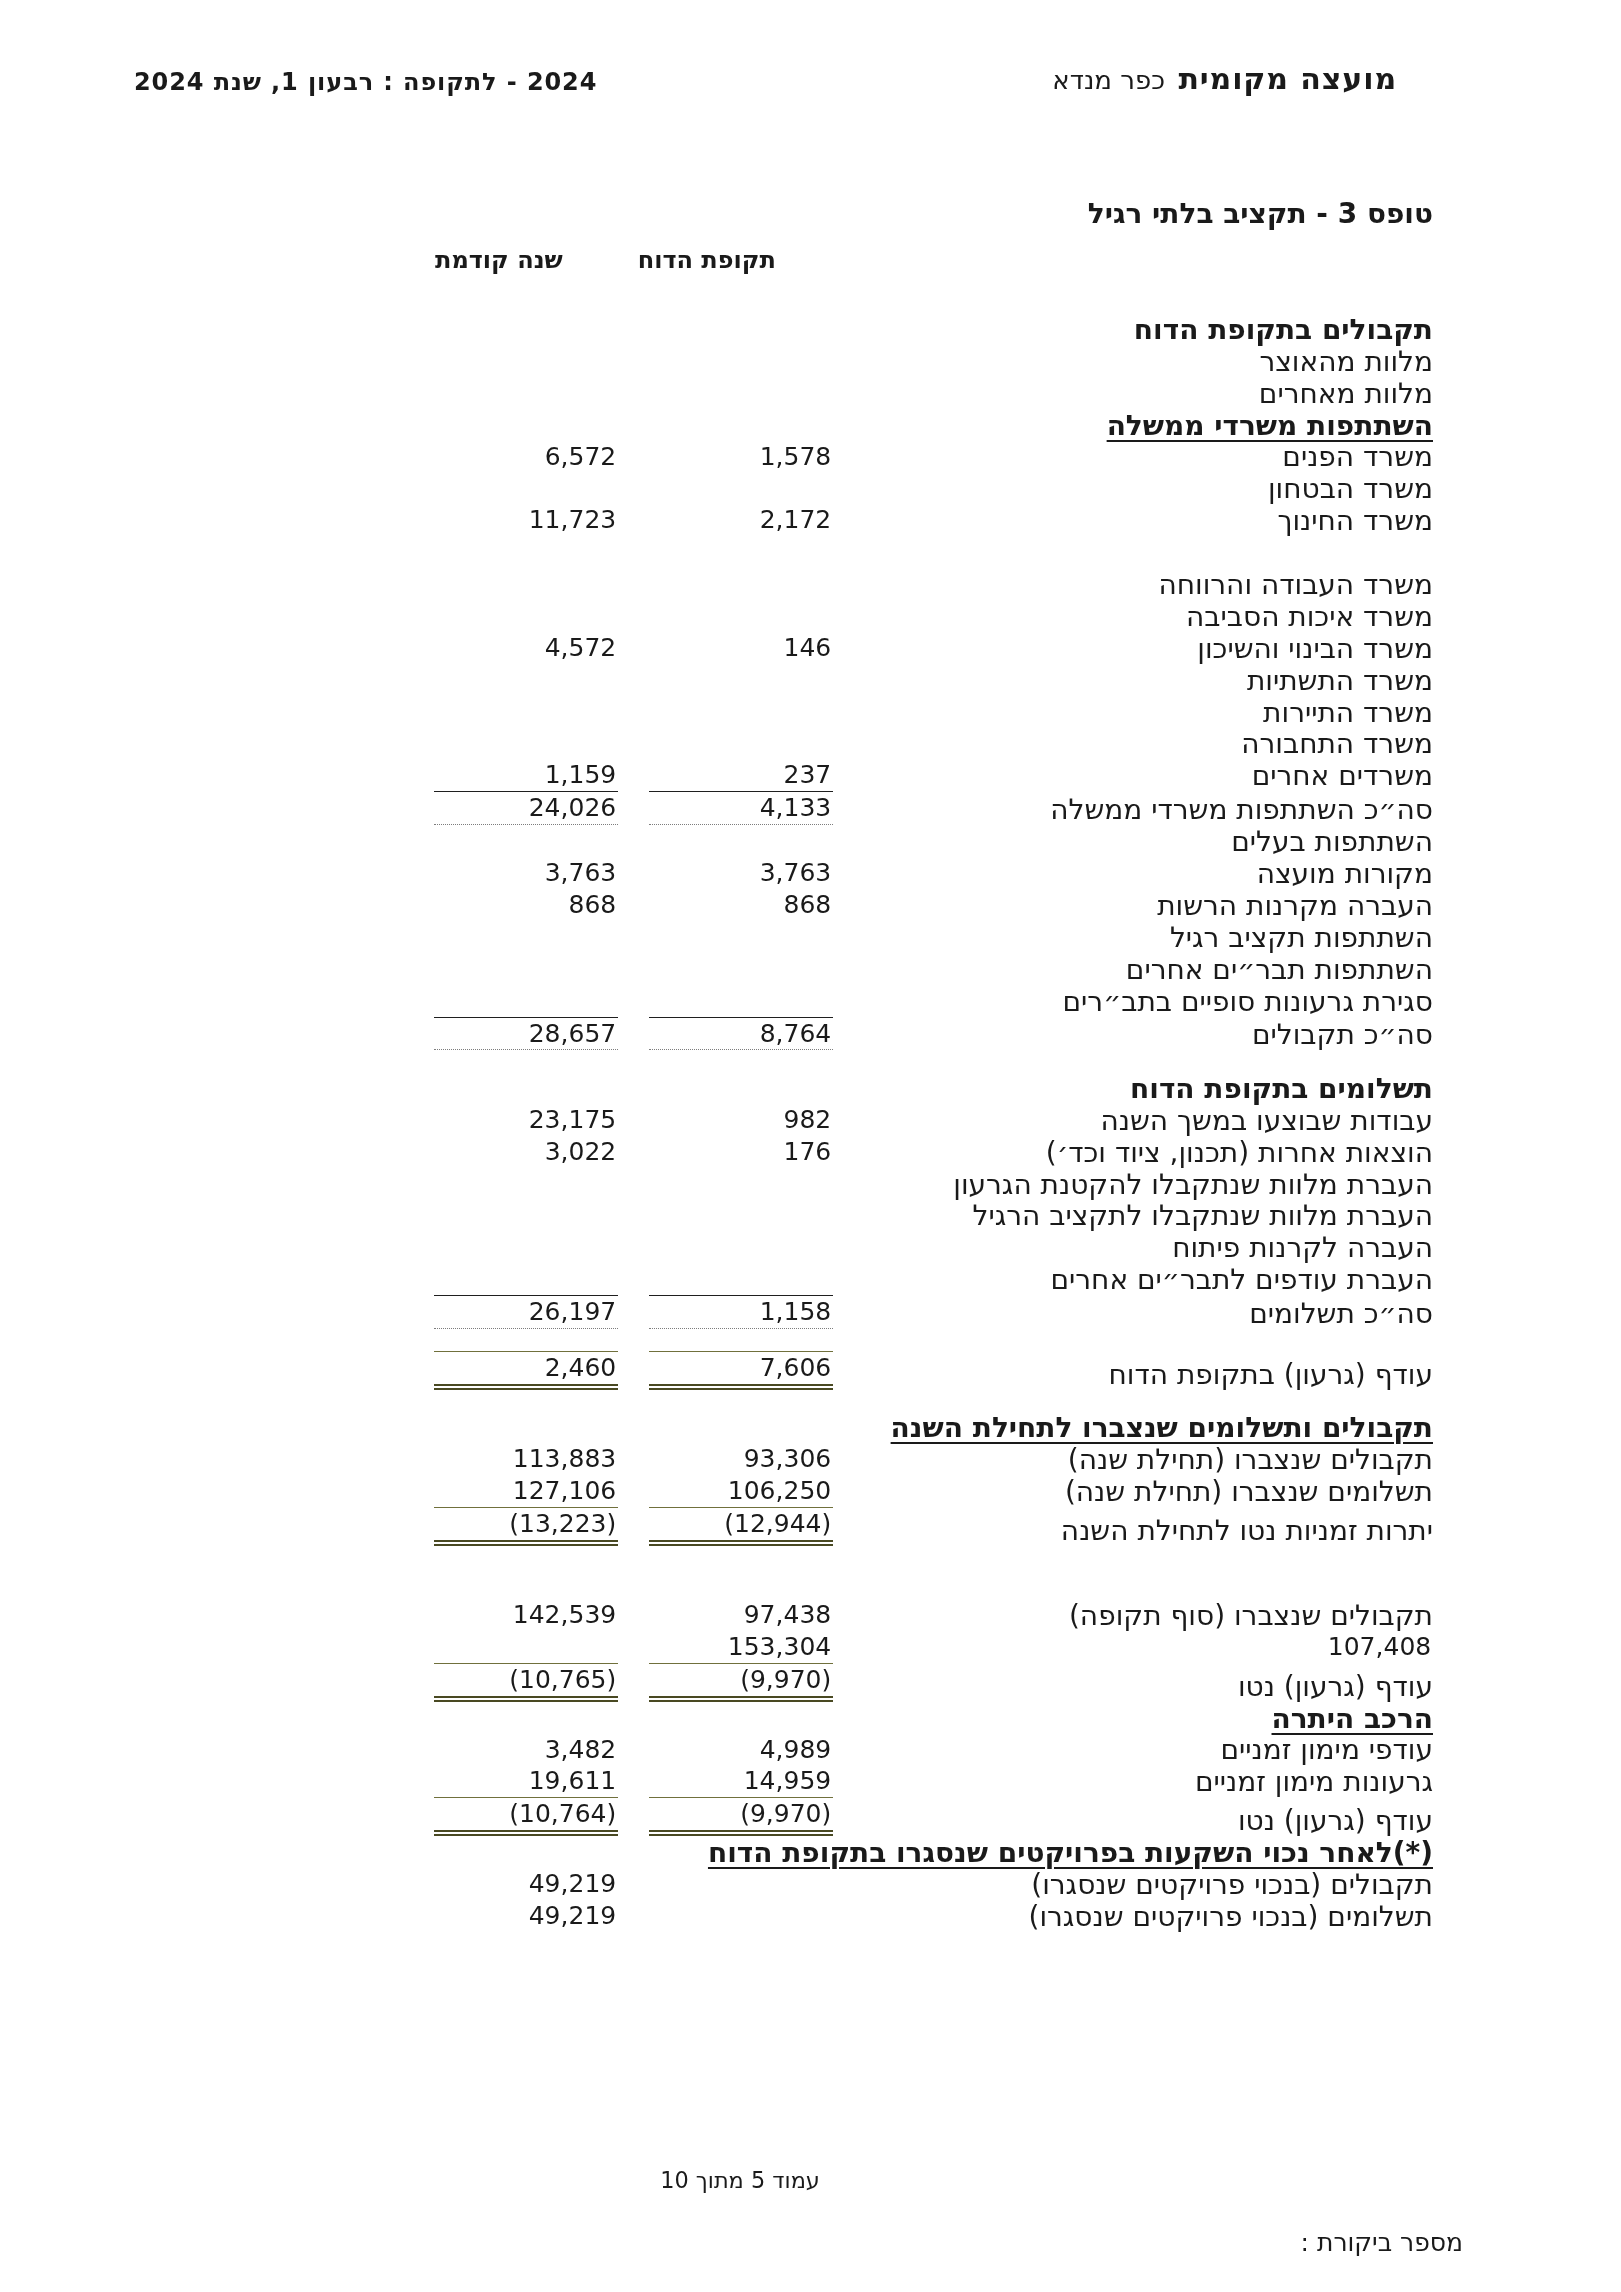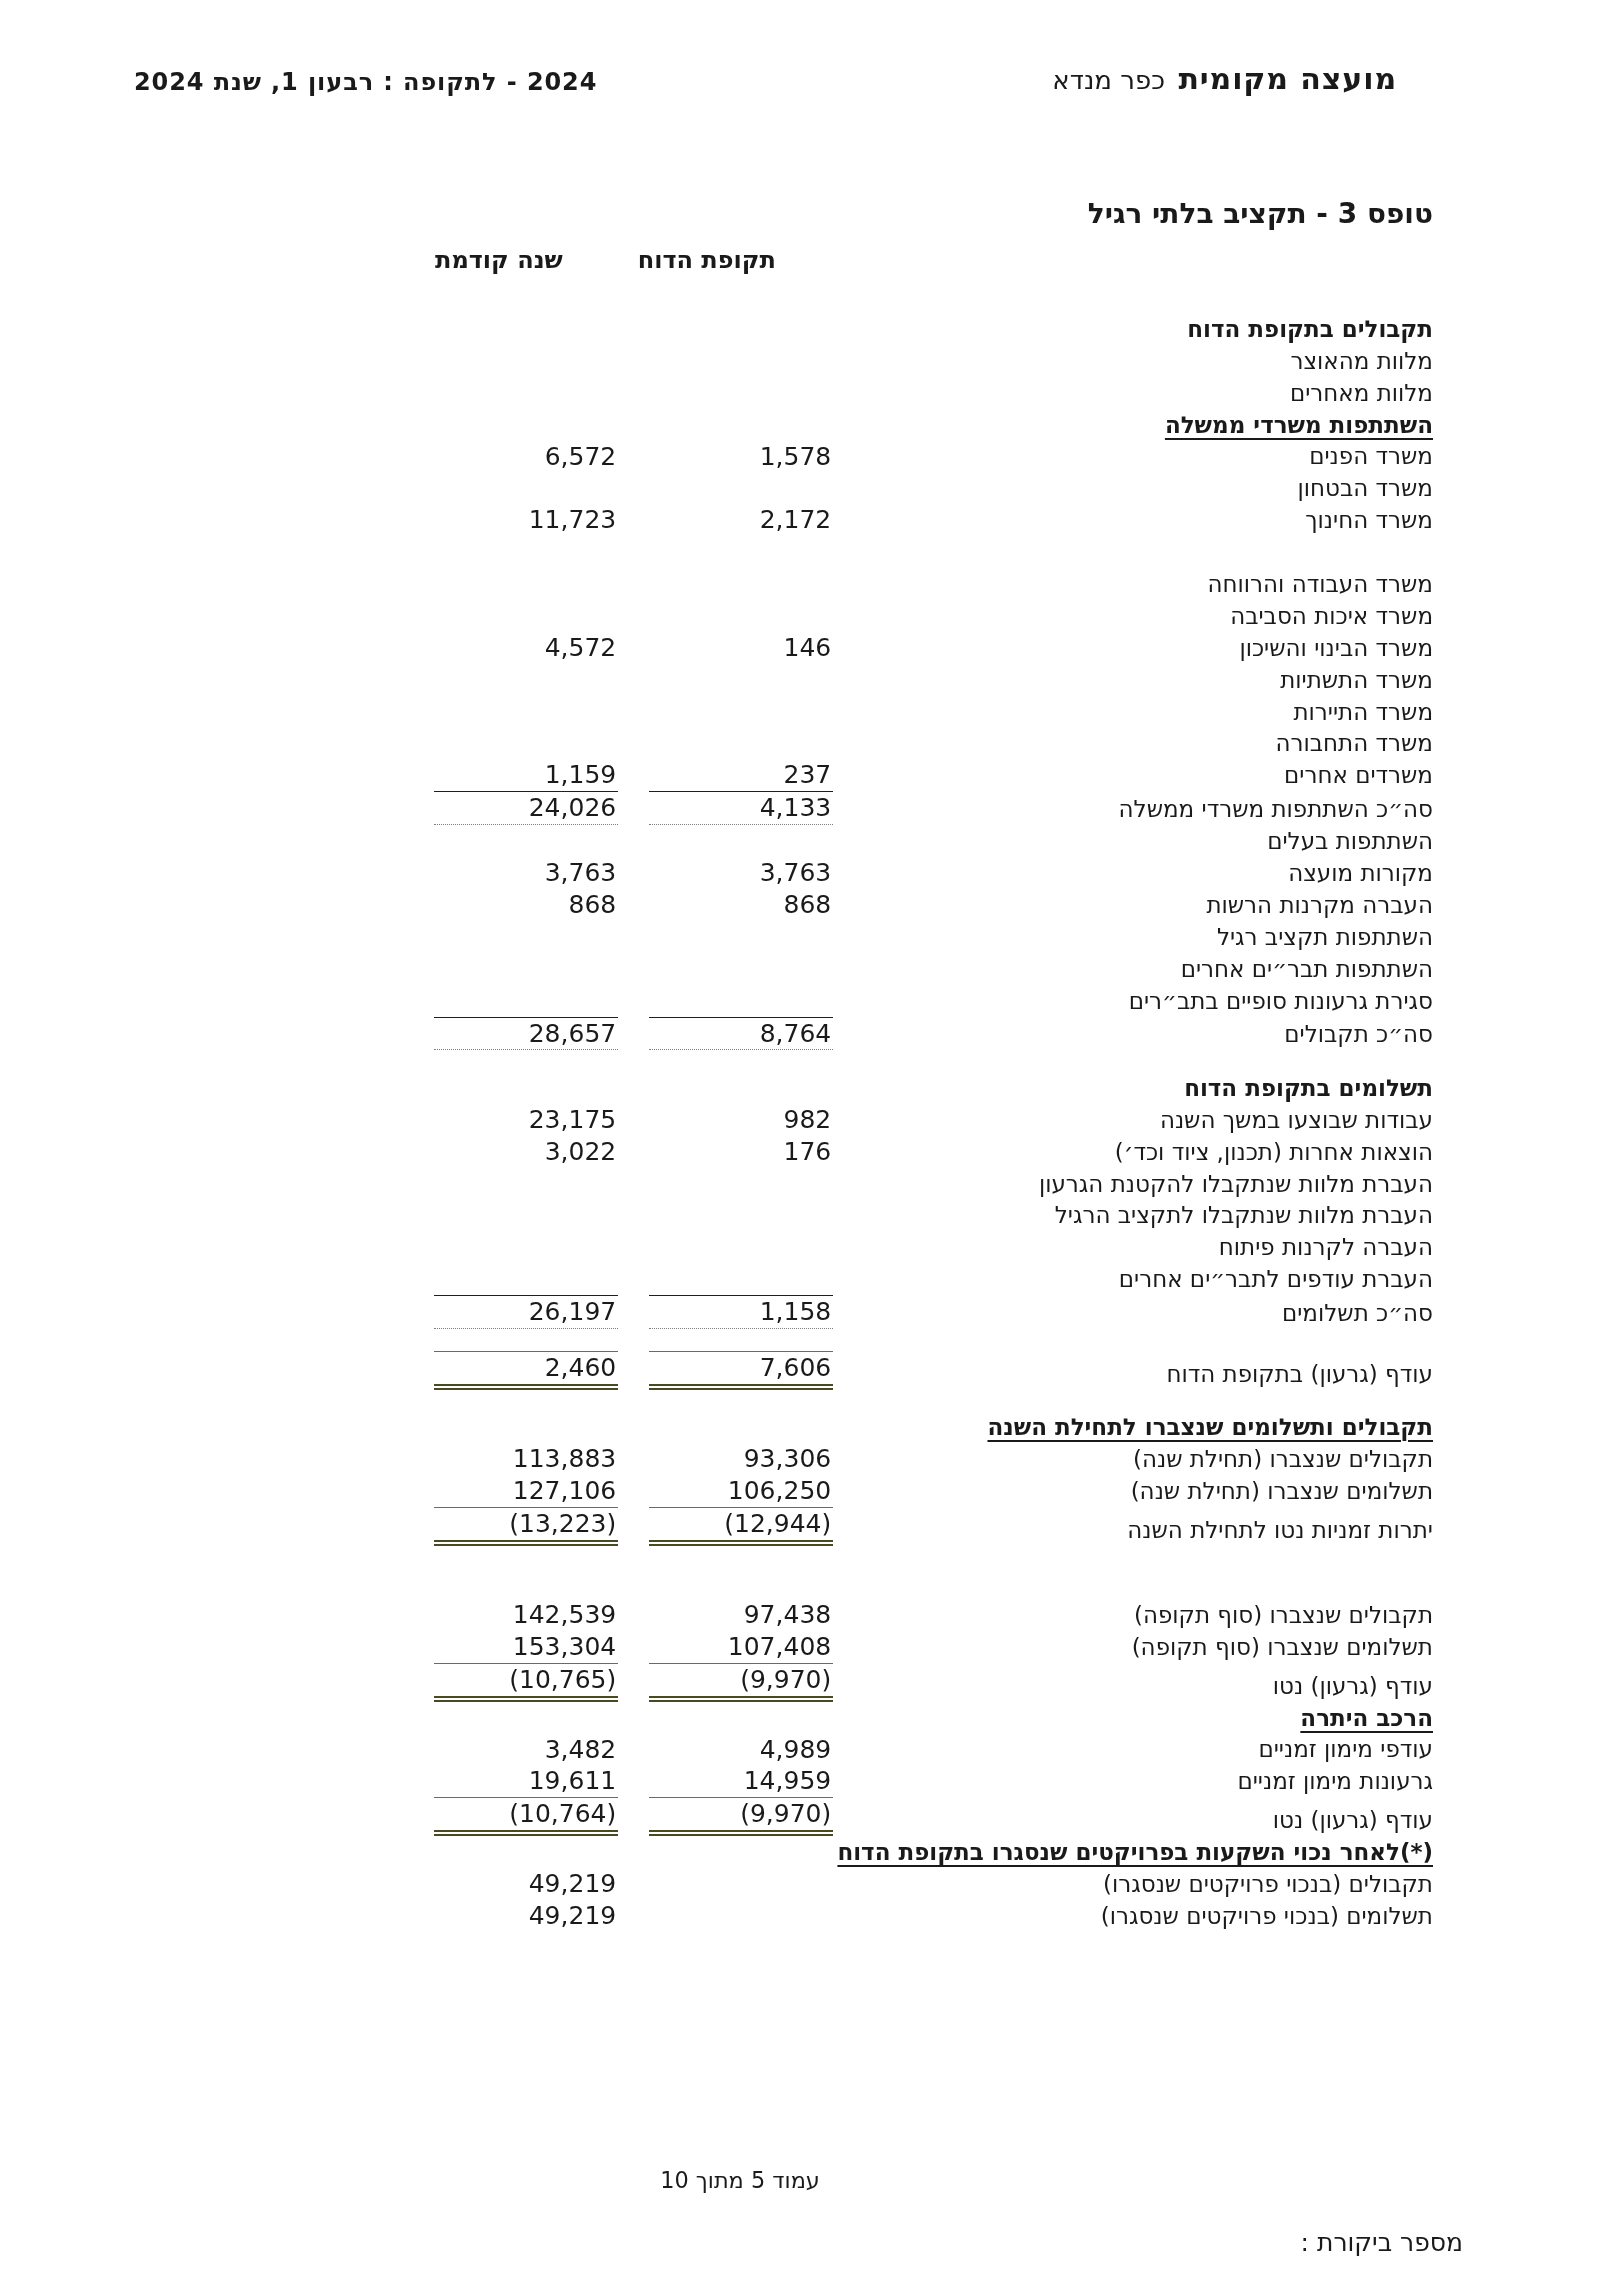--- a/index.html
+++ b/index.html
@@ -37,21 +37,21 @@
     margin-bottom:39px;
   }
   .colhead .ch{font-size:24px;font-weight:700;white-space:nowrap;}
   .colhead .ch.report{text-align:left; padding-left:19.7px;}
   .colhead .ch.prev{text-align:left; padding-left:32px;}
   .row{
     display:grid; grid-template-columns:600px 215px 215px;
     min-height:31px; line-height:31px; align-items:end;
   }
   .row .lbl{
-    font-size:23px; text-align:start; white-space:nowrap;
+    font-size:28px; text-align:start; white-space:nowrap;
   }
   .row.section .lbl, .row.section-u .lbl{font-weight:700;}
   .row.section-u .lbl{text-decoration:underline; text-decoration-thickness:1.8px; text-underline-offset:4.5px;}
   .row .num{
     direction:ltr; text-align:right; font-size:25px;
     padding-left:31px;
   }
   .row .num .ln{display:block; padding:0 1.8px 0.9px 0;}
   .row.total .num.has .ln{
     border-top:1.8px solid #1f1f1f;
@@ -432,21 +432,20 @@
         <div class="row item">
           <div class="lbl">תקבולים שנצברו (סוף תקופה)</div>
           <div class="num has">
             <span class="ln">97,438</span>
           </div>
           <div class="num has">
             <span class="ln">142,539</span>
           </div>
         </div>
         <div class="row item">
-          <div class="lbl">תשלומים שנצברו (סוף תקופה)</div>
           <div class="num has">
             <span class="ln">107,408</span>
           </div>
           <div class="num has">
             <span class="ln">153,304</span>
           </div>
         </div>
         <div class="row olive">
           <div class="lbl">עודף (גרעון) נטו</div>
           <div class="num has">

